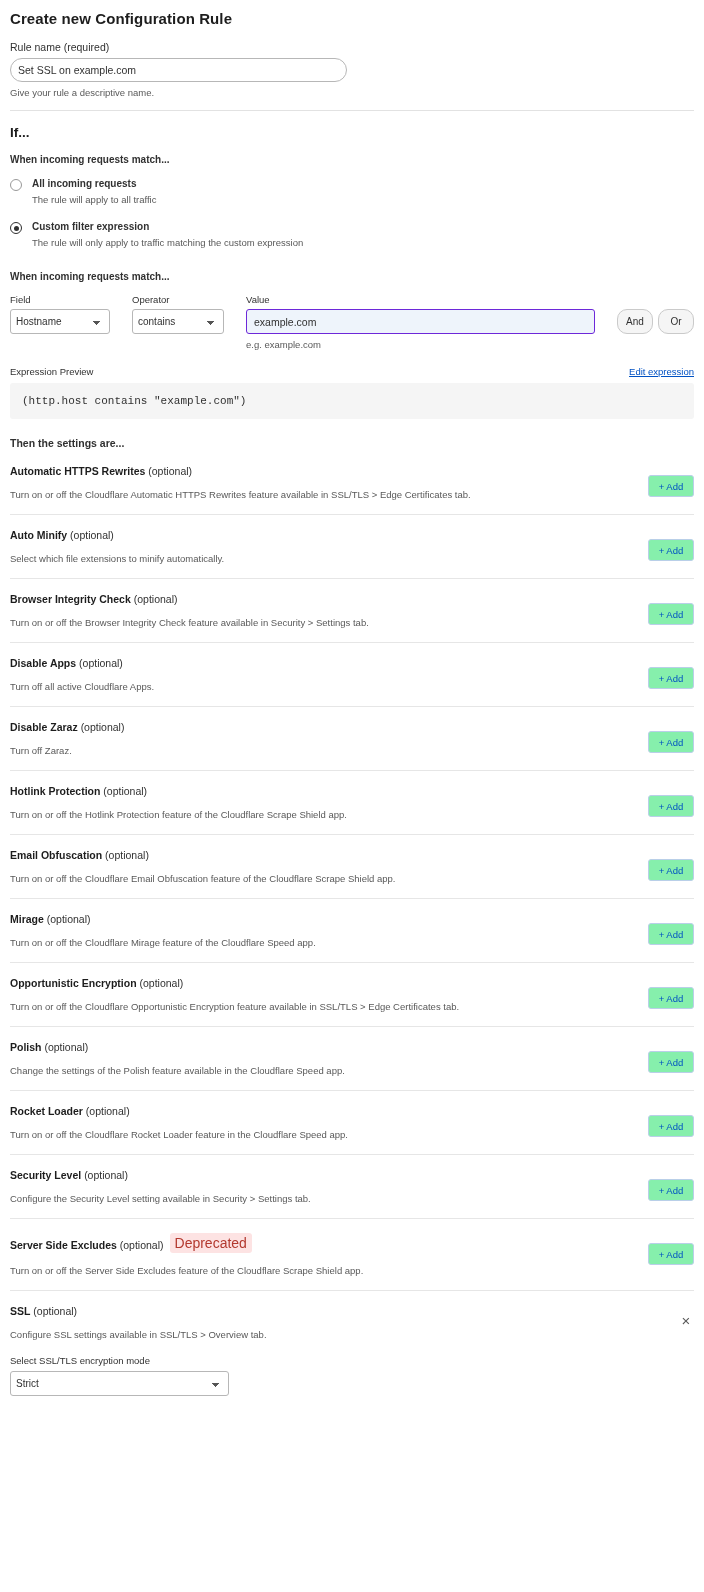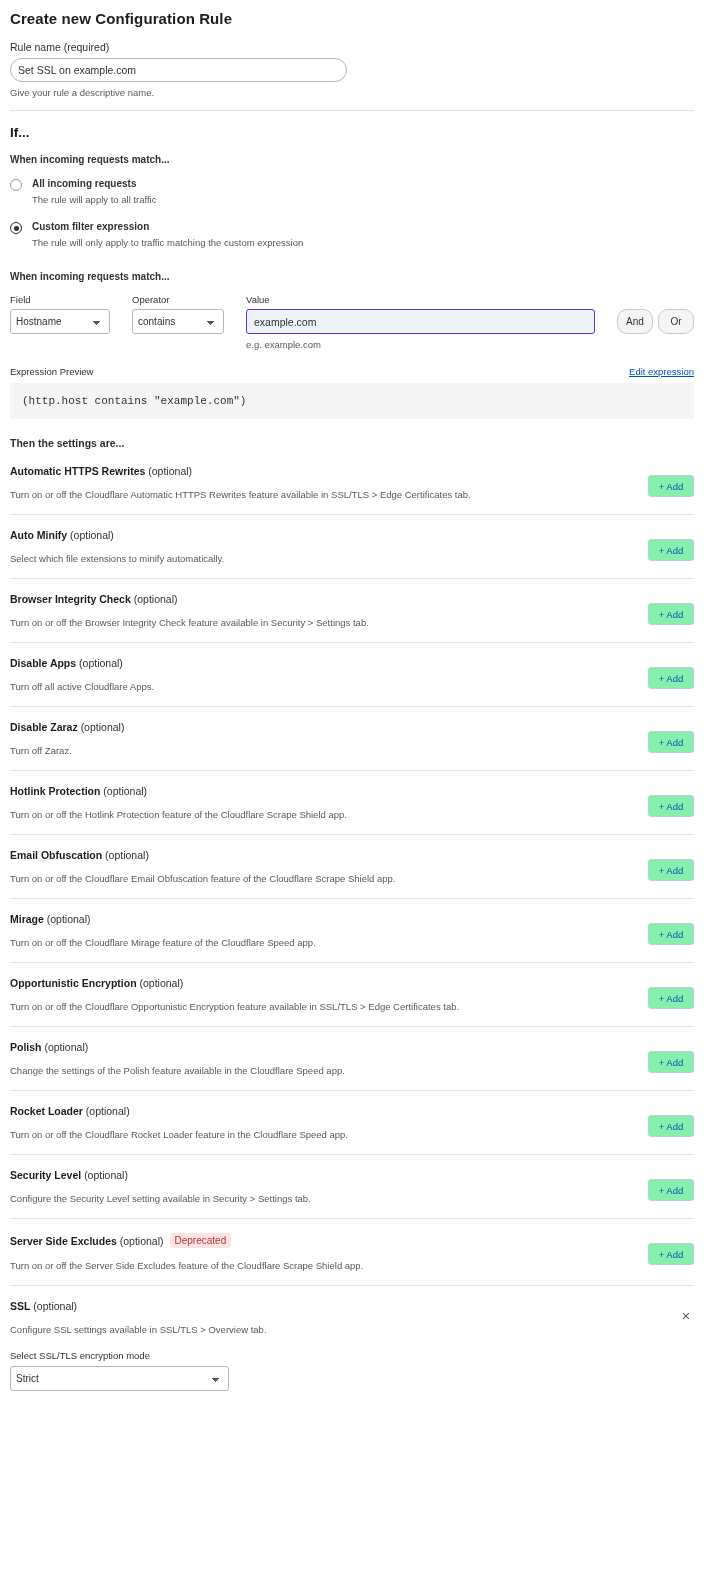--- a/index.html
+++ b/index.html
@@ -206,21 +206,21 @@
     font-size: 10.5px;
     color: #1d1d1d;
     margin-bottom: 11px;
   }
   .setting-title b { font-weight: bold; }
   .setting-title .opt { font-weight: normal; color: #313131; }
   .badge {
     display: inline-block;
     background: #fde3e3;
     color: #b3392f;
-    font-size: 10px;
+    font-size: 14px;
     border-radius: 3px;
     padding: 2px 5px;
     margin-left: 6px;
     vertical-align: 1px;
   }
   .setting-desc {
     font-size: 9.5px;
     color: #595959;
     line-height: 13px;
   }

